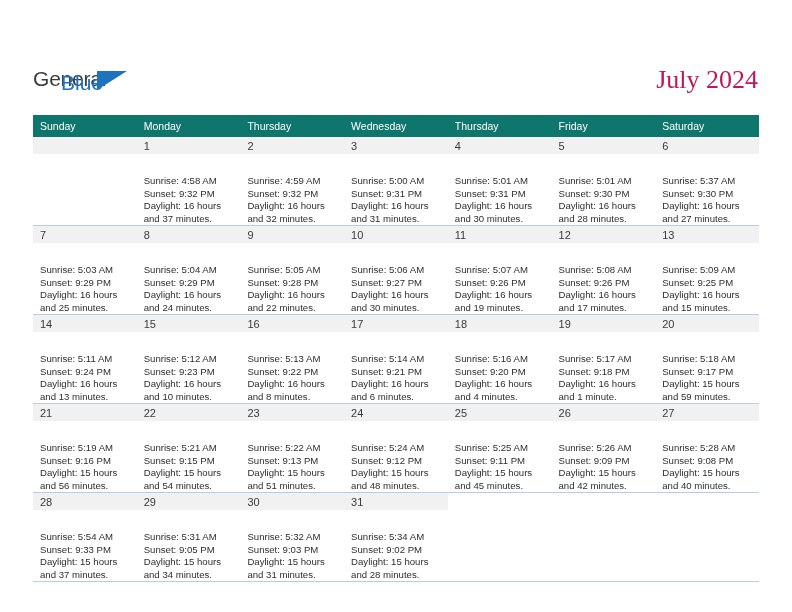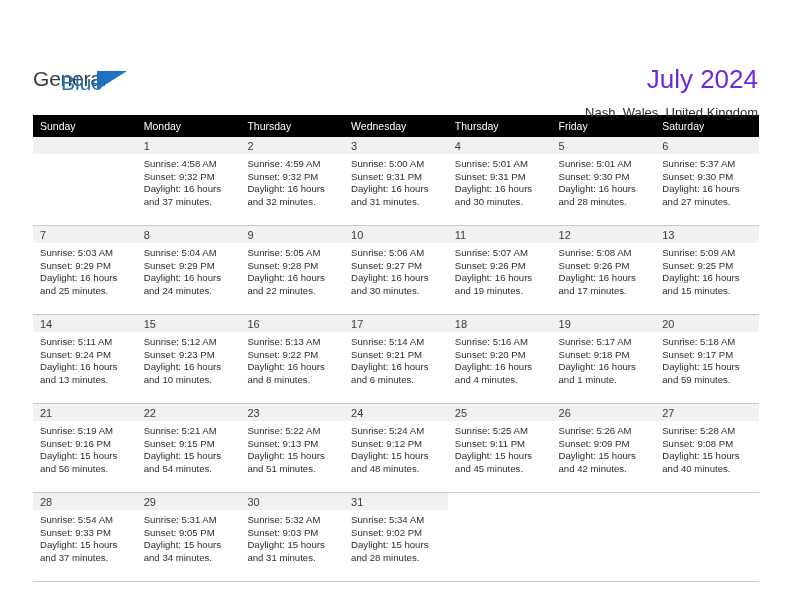--- a/index.html
+++ b/index.html
@@ -64,42 +64,43 @@
     color: #1d73be;
     line-height: 1;
   }
   .title-block {
     text-align: right;
     flex: 0 0 auto;
     padding-right: 1px;
   }
   .cal-title {
     font-size: 26px;
-    color: #6d28d9;
+    color: #be185d;
     line-height: 1.05;
     font-weight: normal;
     white-space: nowrap;
+    font-family: Liberation Serif, serif;
   }
   .cal-subtitle {
     font-size: 13px;
     color: #2b2b2b;
     margin-top: 12px;
     white-space: nowrap;
   }
 
   
   .calendar {
     width: 726px;
     border-collapse: collapse;
     table-layout: fixed;
     margin-top: 3px;
   }
   .calendar col { width: 103.71px; }
   .calendar thead th {
-    background: #000000;
+    background: #0f766e;
     color: #ffffff;
     font-size: 10.5px;
     font-weight: normal;
     text-align: left;
     padding: 5px 0 5px 7px;
     height: 11px;
     border: none;
   }
   .calendar td {
     vertical-align: top;
@@ -120,21 +121,21 @@
     padding: 4px 0 3px 7px;
     line-height: 1;
     height: 17px;
     box-sizing: border-box;
   }
   .daynum.empty { background: #f1f1f1; color: transparent; }
   .cell-inner.blank .daynum { background: #f1f1f1; }
   .cell-inner.void { border-bottom: 1px solid #b9cde2; }
   .cell-inner.void .daynum { background: #ffffff; }
   .info {
-    padding: 4px 6px 0 7px;
+    padding: 21px 6px 0 7px;
     font-size: 9.6px;
     line-height: 12.6px;
     color: #2e2e2e;
   }
   .info div { white-space: nowrap; }
 </style>
 </head>
 <body>
 
 <div class="page">
@@ -142,21 +143,20 @@
   <div class="header">
 
     <div class="brand">
       <span class="brand-general">General</span>
       <span class="brand-tri"></span>
       <span class="brand-blue">Blue</span>
     </div>
 
     <div class="title-block">
       <div class="cal-title">July 2024</div>
-      <div class="cal-subtitle">Nash, Wales, United Kingdom</div>
     </div>
 
   </div>
 
   <table class="calendar">
     <colgroup>
       <col>
         <col>
         <col>
         <col>

